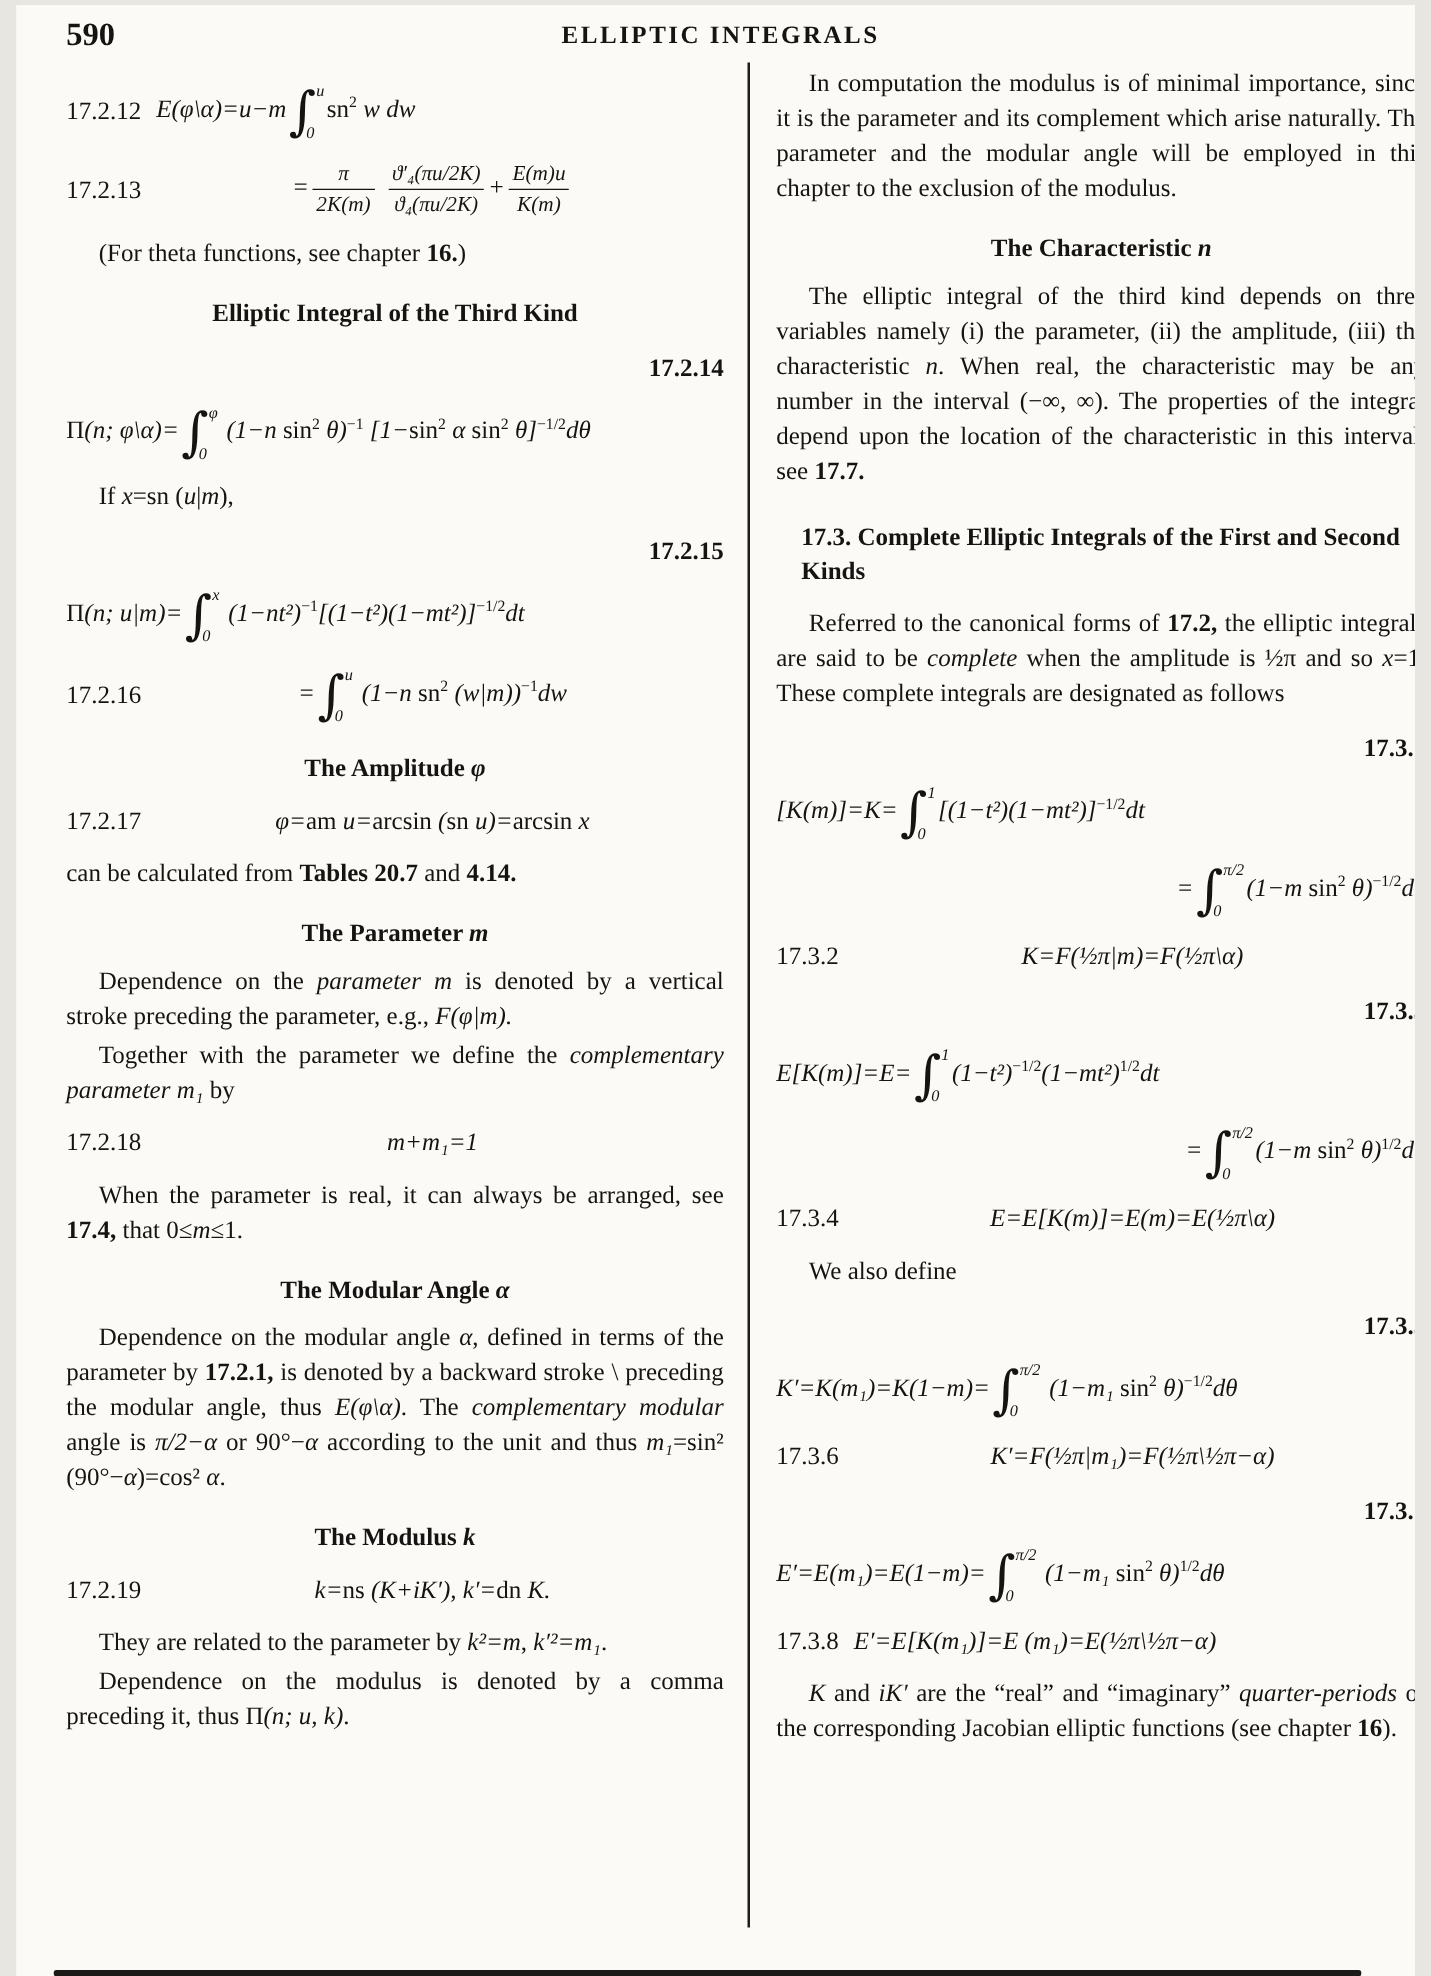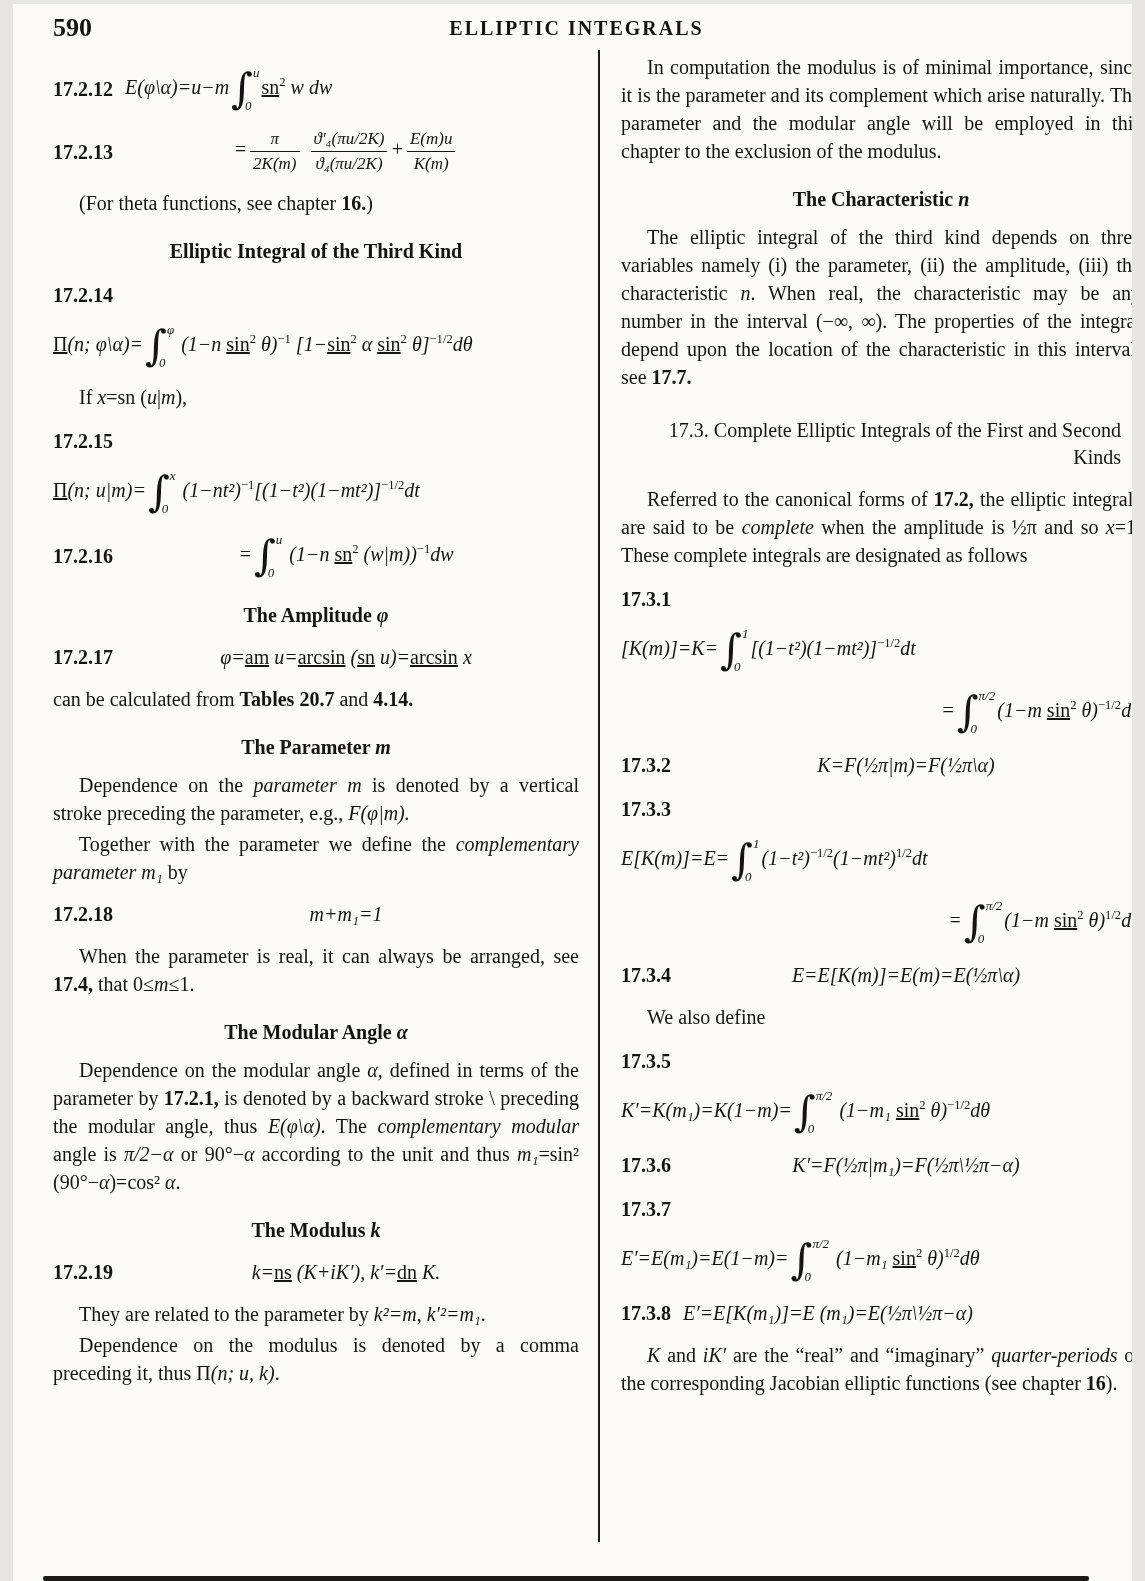--- a/index.html
+++ b/index.html
@@ -15,33 +15,33 @@
   .divider{position:absolute;left:585px;top:46px;width:2px;height:1492px;background:#1d1c1a;}
   .scan-edge{position:absolute;bottom:4px;left:30px;width:1046px;height:5px;background:#1b1a18;border-radius:2px;}
   .columns{position:absolute;top:46px;left:40px;width:1088px;display:flex;}
   .col{width:526px;}
   .col.left{margin-right:42px;}
   .col.right{width:520px;}
 
   .blk.para{text-align:justify;margin:3px 0;}
   .blk.para.indent{text-indent:26px;}
   .blk.heading{text-align:center;font-weight:bold;margin:20px 0 10px;}
-  .blk.section-heading{text-align:right;font-weight:normal;margin:26px 20px 14px;line-height:1.35;}
-  .blk.label{font-weight:bold;margin:16px 0 2px;}
+  .blk.section-heading{text-align:left;font-weight:bold;margin:26px 20px 14px;line-height:1.35;}
+  .blk.label{font-weight:bold;margin:16px 0 2px;text-align:right;}
   .blk.eq{margin:12px 0;white-space:nowrap;}
   .blk.eq.left{text-align:left;}
   .blk.eq.right{text-align:right;}
   .blk.labeled-eq{display:flex;align-items:center;margin:14px 0;white-space:nowrap;}
-  .eq-label{font-weight:bold;flex:0 0 auto;}
+  .eq-label{font-weight:normal;flex:0 0 auto;}
   .eq-body{flex:1 1 auto;}
   .eq-body.center{text-align:center;}
   .eq-body.left{text-align:left;padding-left:12px;}
 
   .math .tk{font-style:italic;}
-  .math .tk.r{font-style:normal;text-decoration:underline;}
+  .math .tk.r{font-style:normal;}
   .tk.i{font-style:italic;}
   .tk.b{font-weight:bold;font-style:normal;}
   sup{font-size:63%;line-height:0;vertical-align:super;font-style:normal;}
 
   .int{display:inline-flex;align-items:center;vertical-align:middle;height:50px;margin:0 2px;}
   .int .sign{font-family:"DejaVu Serif",serif;font-size:42px;line-height:46px;font-style:normal;}
   .int .lims{display:flex;flex-direction:column;justify-content:space-between;height:48px;
     font-size:13px;font-style:italic;line-height:1;}
   .int .lims .top{align-self:flex-start;margin-top:1px;}
   .int .lims .bot{align-self:flex-start;margin-left:-8px;margin-bottom:1px;}

